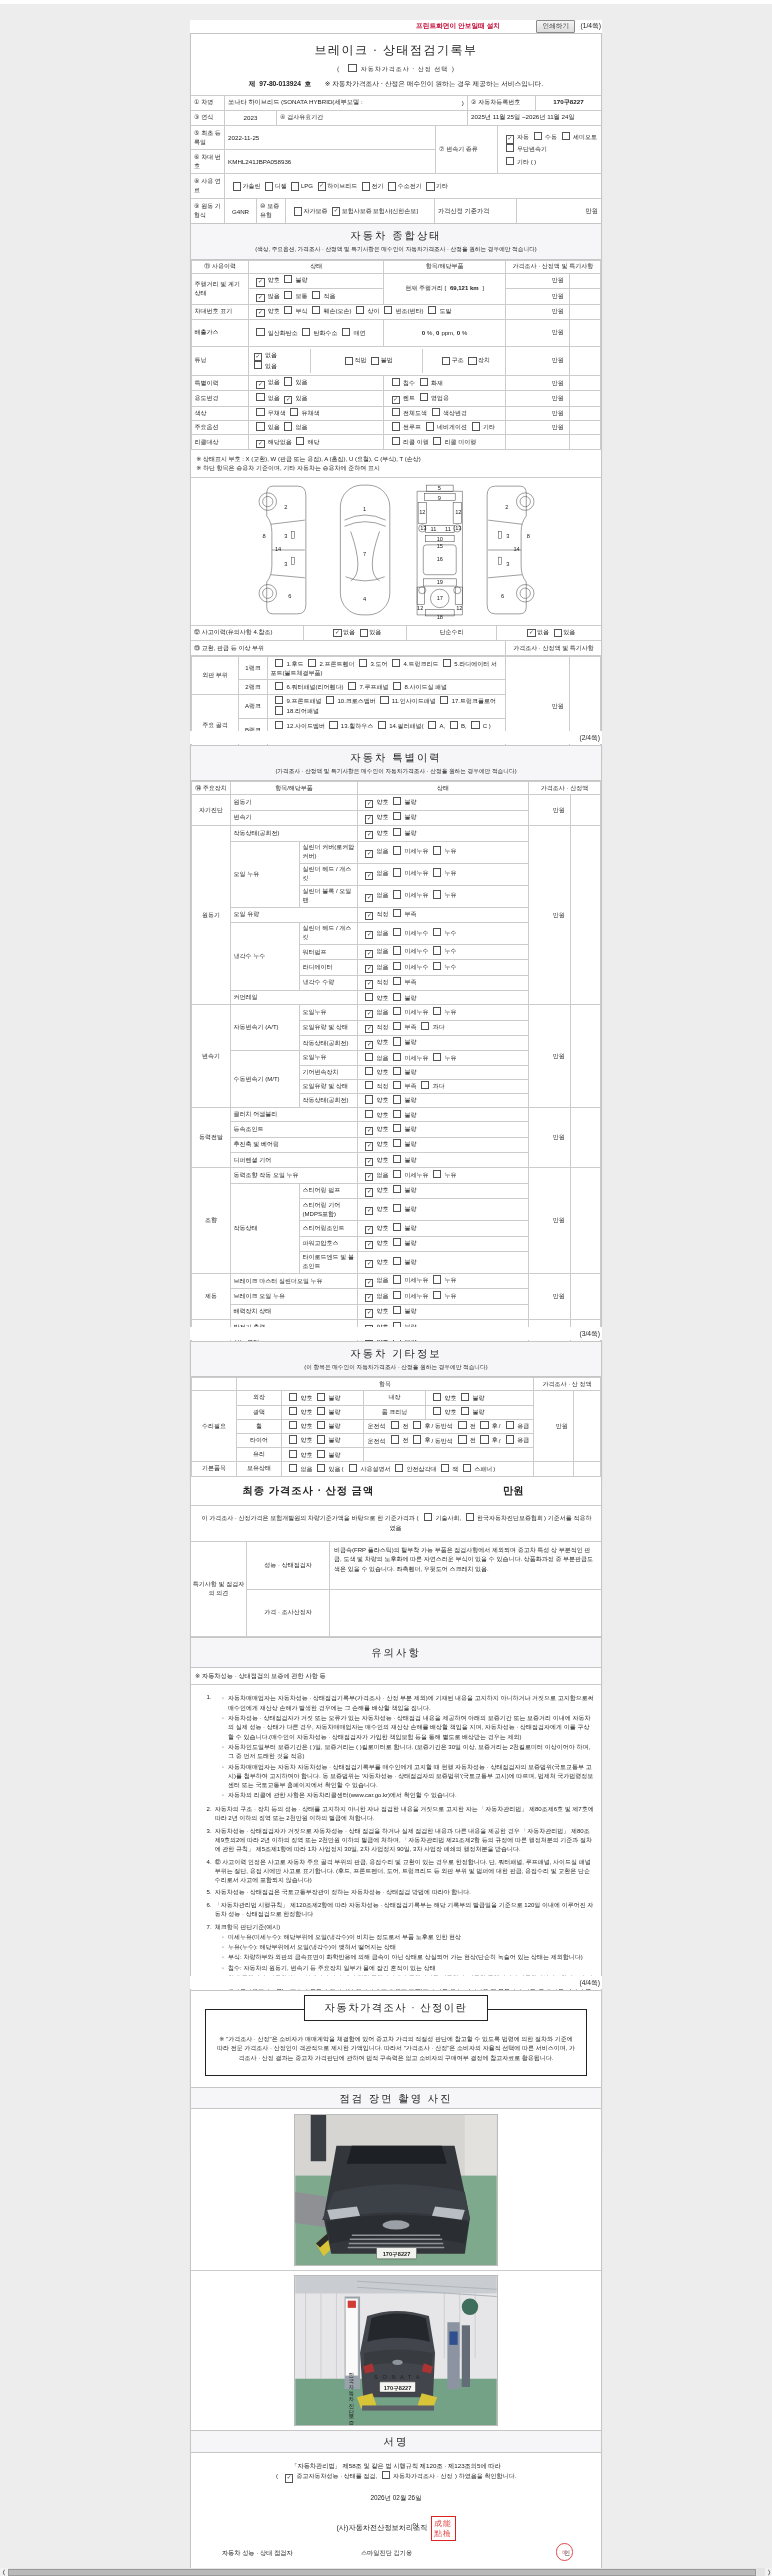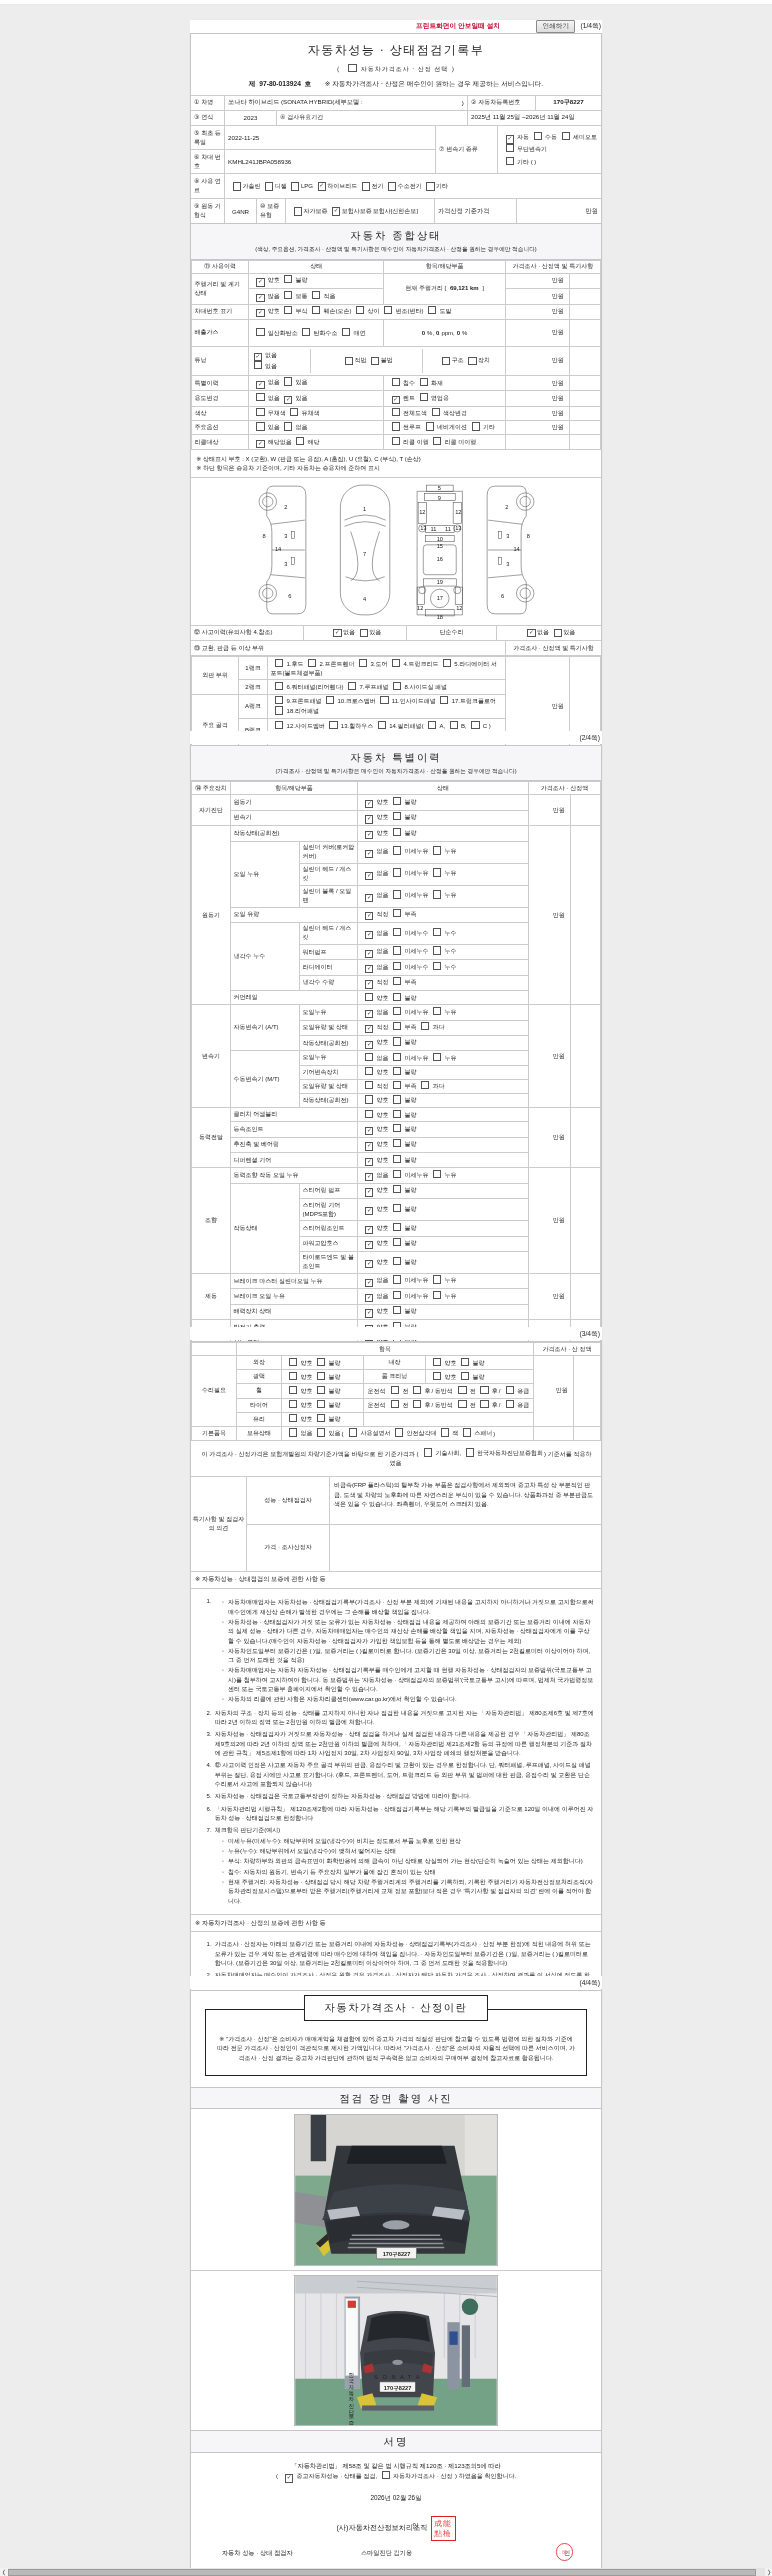--- a/index.html
+++ b/index.html
@@ -94,21 +94,21 @@
 <div class="topstrip"></div>
 
 <div id="hdr">
   <span class="install">프린트화면이 안보일때 설치</span>
   <button class="printbtn">인쇄하기</button>
   <span class="pgmark">(1/4쪽)</span>
 </div>
 
 <div class="page" id="p1">
   <div class="doc-title">
-    <div class="t1">자동차성능 · 상태점검기록부</div>
+    <div class="t1">브레이크 · 상태점검기록부</div>
     <div class="t2"><span class="tok">( </span><span class="cb"></span><span class="optlbl"> 자동차가격조사 · 산정 선택</span><span class="tok"> )</span></div>
     <div class="doc-no-line">
       <span><b>제</b>&nbsp;&nbsp;<b>97-80-013924</b>&nbsp;&nbsp;<b>호</b></span>
       <span>※ 자동차가격조사 · 산정은 매수인이 원하는 경우 제공하는 서비스입니다.</span>
     </div>
   </div>
 
   <div>
     <div class="b-row">
       <div class="b-cell b-lab" style="width:34px">① 차명</div>
@@ -659,20 +659,24 @@
           <td><span class="cb on"></span><span class="optlbl"> 없음</span><span class="cb"></span><span class="optlbl"> 있음</span></td>
           <td rowspan="1" class="price">만원</td>
           <td rowspan="1"></td>
         </tr>
       </tbody>
   </table>
 </div>
 
 <div class="mk" id="mk3">(3/4쪽)</div>
 <div class="page" id="p3">
+  <div class="section-head" style="border-top:none">
+    <div class="st">자동차 기타정보</div>
+    <div class="ss">(이 항목은 매수인이 자동차가격조사 · 산정을 원하는 경우에만 적습니다)</div>
+  </div>
   <table class="form">
     <colgroup>
         <col style="width:45px">
         <col style="width:45px">
         <col style="width:82px">
         <col style="width:62px">
         <col>
         <col style="width:40px">
         <col style="width:27px">
       </colgroup>
@@ -716,33 +720,40 @@
         </tr>
         <tr>
           <td style="text-align: center;">기본품목</td>
           <td style="text-align: center;">보유상태</td>
           <td colspan="3"><span class="cb"></span><span class="optlbl"> 없음</span><span class="cb"></span><span class="optlbl"> 있음</span><span class="tok">(</span><span class="cb"></span><span class="optlbl"> 사용설명서</span><span class="cb"></span><span class="optlbl"> 안전삼각대</span><span class="cb"></span><span class="optlbl"> 잭</span><span class="cb"></span><span class="optlbl"> 스패너</span><span class="tok">)</span></td>
           <td></td>
           <td></td>
         </tr>
       </tbody>
   </table>
+  <div class="big-price-row">
+    <div class="bp1">최종 가격조사 · 산정 금액</div>
+    <div class="bp2">만원</div>
+  </div>
   <div class="explain"><span class="tok">이 가격조사 · 산정가격은 보험개발원의 차량기준가액을 바탕으로 한 기준가격과 (</span><span class="cb"></span><span class="optlbl"> 기술사회,</span><span class="cb"></span><span class="optlbl"> 한국자동차진단보증협회</span><span class="tok">) 기준서를 적용하였음</span></div>
   <div style="display:flex;border-bottom:0.5px solid #ccc">
     <div style="width:55px;border-right:0.5px solid #ccc;display:flex;align-items:center;justify-content:center;font-size:6px;text-align:center">특기사항 및 점검자의 의견</div>
     <div style="flex:1">
       <div style="display:flex;border-bottom:0.5px solid #ccc;min-height:47px">
         <div style="width:82px;border-right:0.5px solid #ccc;display:flex;align-items:center;justify-content:center;font-size:6px">성능 · 상태점검자</div>
         <div style="flex:1;padding:4.1px;font-size:6px;line-height:1.6">비금속(FRP 플라스틱)의 탈부착 가능 부품은 점검사항에서 제외되며 중고차 특성 상 부분적인 판금, 도색 및 차량의 노후화에 따른 자연스러운 부식이 있을 수 있습니다. 상품화과정 중 부분판금도색은 있을 수 있습니다. 좌측휀더, 우뒷도어 스크레치 있음.</div>
       </div>
       <div style="display:flex;min-height:46px">
         <div style="width:82px;border-right:0.5px solid #ccc;display:flex;align-items:center;justify-content:center;font-size:6px">가격 · 조사산정자</div>
         <div style="flex:1;padding:4.1px"></div>
       </div>
     </div>
+  </div>
+  <div class="section-head" style="padding:8.2px 0 7.2px">
+    <div class="st">유의사항</div>
   </div>
   <div class="n-title">※ 자동차성능 · 상태점검의 보증에 관한 사항 등</div>
   <div class="n-box" id="notes1">
       <div class="n-item">
         <span class="n-num">1.</span>
         <div style="flex: 1 1 0%;">
           <div class="n-bullet">
             <span class="bmark">◦</span>
             <span>자동차매매업자는 자동차성능 · 상태점검기록부(가격조사 · 산정 부분 제외)에 기재된 내용을 고지하지 아니하거나 거짓으로 고지함으로써 매수인에게 재산상 손해가 발생한 경우에는 그 손해를 배상할 책임을 집니다.</span>
           </div>

